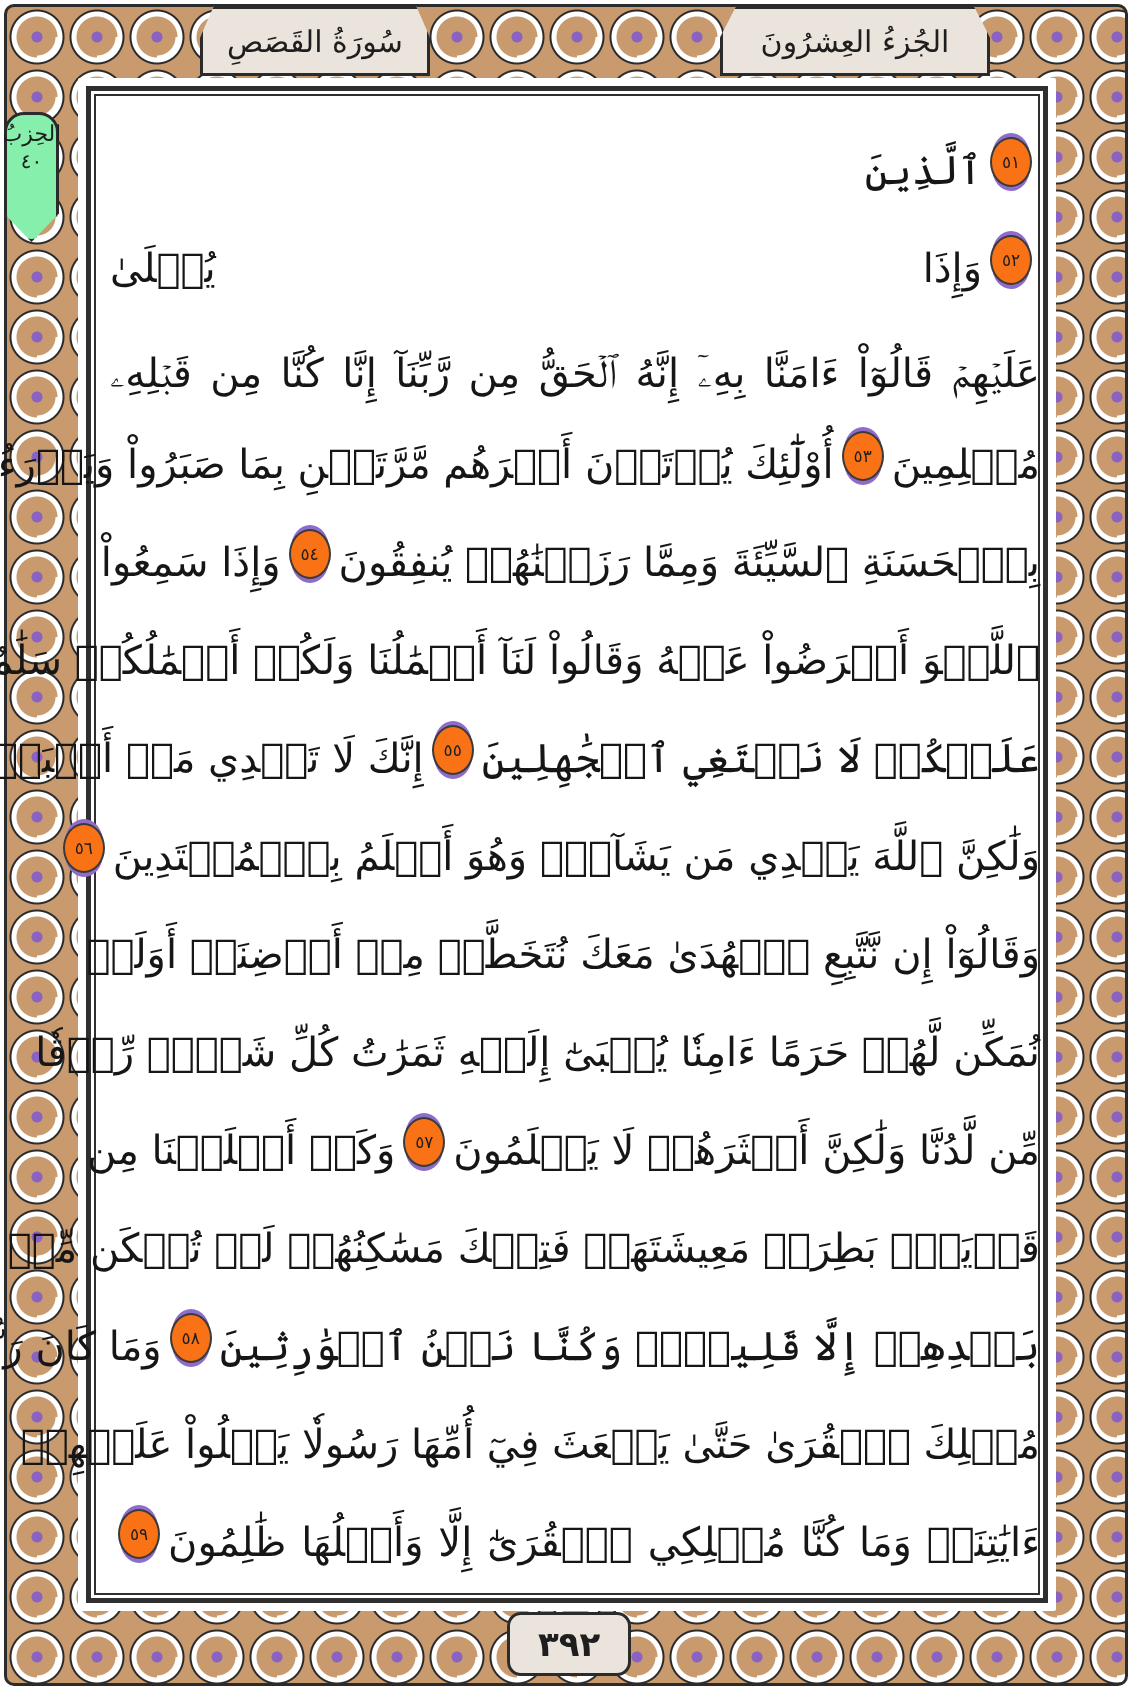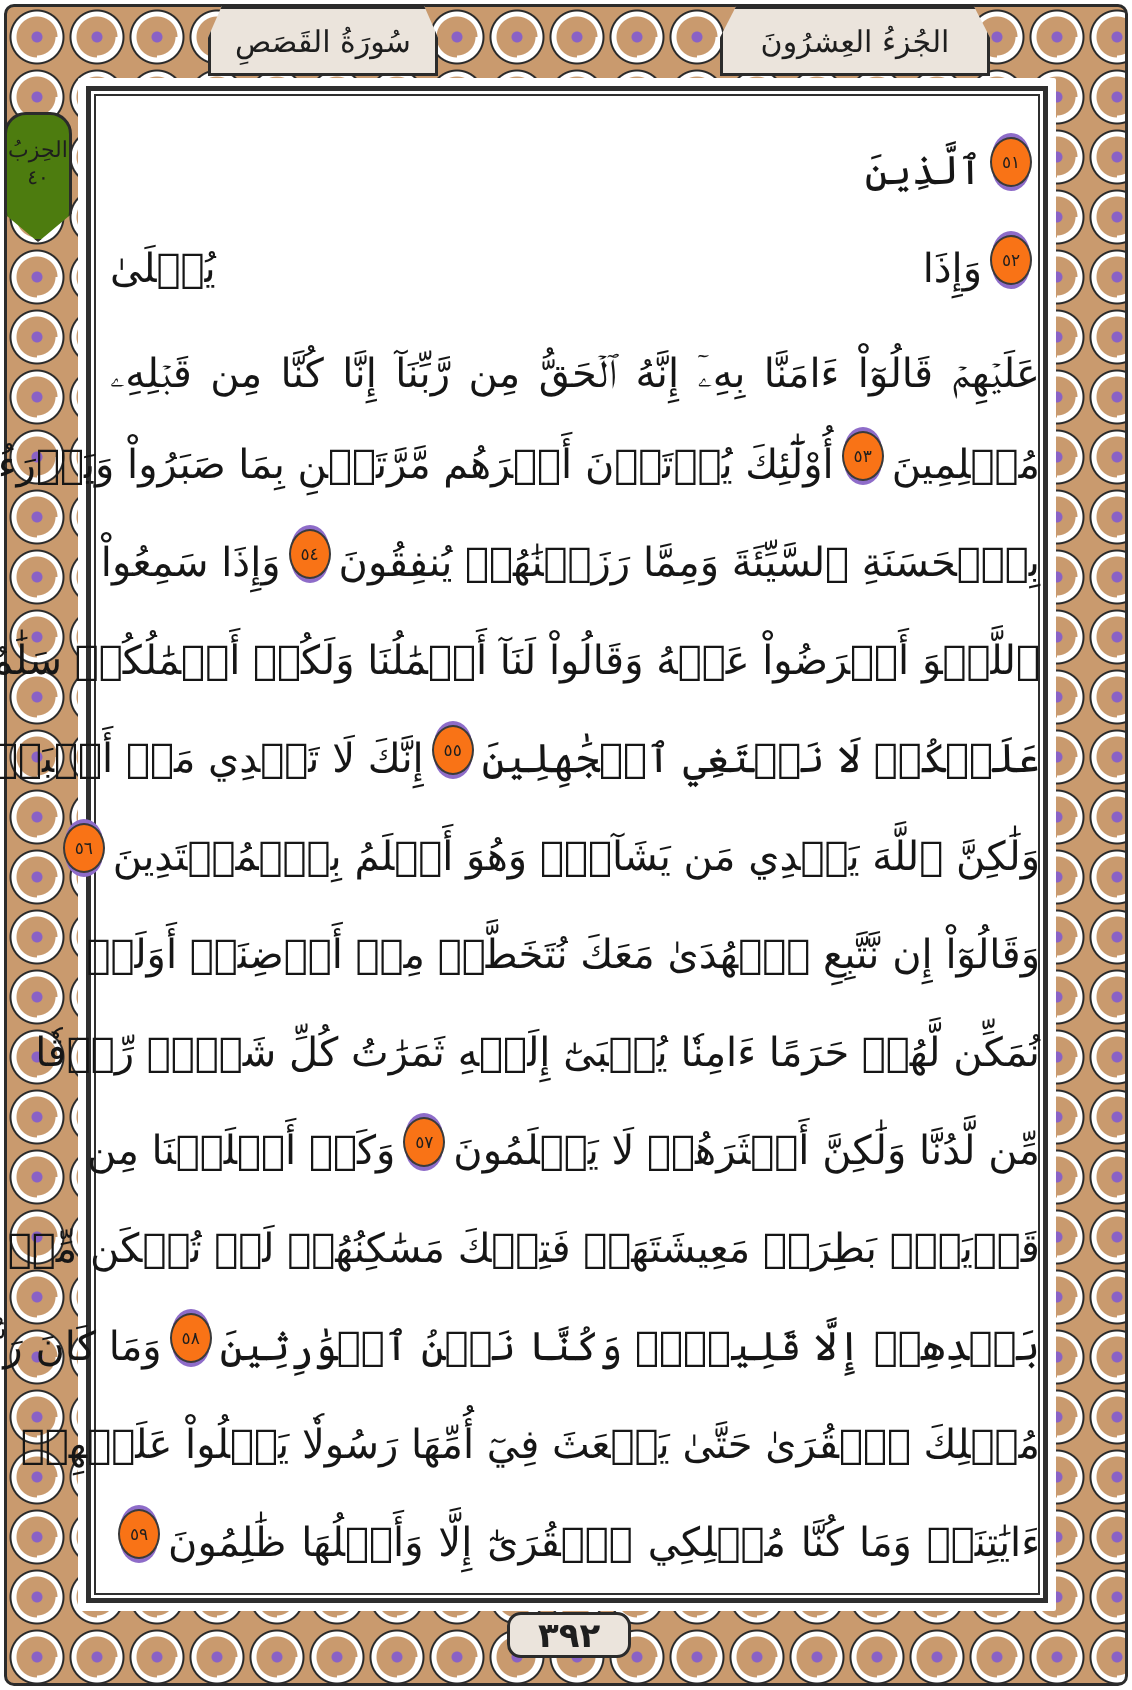--- a/index.html
+++ b/index.html
@@ -41,44 +41,44 @@
     position: absolute; top: 6px; height: 70px;
     background: #ebe4dc;
     border: 3px solid #2b2b2b;
     box-sizing: border-box;
     clip-path: polygon(6% 0, 94% 0, 100% 45%, 100% 100%, 0 100%, 0 45%);
     display: flex; align-items: center; justify-content: center;
     font-family: "DejaVu Serif", serif;
     font-size: 30px; color: #1e1e1e;
     direction: rtl;
   }
-  .plaque-surah { left: 208px; width: 230px; }
+  .plaque-surah { left: 200px; width: 230px; }
   .plaque-juz { left: 720px; width: 270px; }
 
   .page-num-plaque {
-    position: absolute; left: 507px; top: 1612px; width: 124px; height: 46px;
+    position: absolute; left: 507px; top: 1612px; width: 124px; height: 64px;
     background: #ebe4dc;
     border: 3px solid #2b2b2b;
     box-sizing: border-box;
     border-radius: 14px;
     display: flex; align-items: center; justify-content: center;
     font-family: "DejaVu Sans", sans-serif;
     font-size: 34px; font-weight: bold; color: #1e1e1e;
     direction: rtl;
   }
 
   .hizb-marker {
-    position: absolute; left: 4px; top: 112px; width: 68px; height: 130px;
-    background: #4d7c0f;
+    position: absolute; left: 4px; top: 112px; width: 55px; height: 130px;
+    background: #86efac;
     border: 3px solid #2b2b2b;
     box-sizing: border-box;
     border-radius: 22px 22px 30px 30px;
     clip-path: polygon(0 0, 100% 0, 100% 78%, 50% 100%, 0 78%);
     display: flex; flex-direction: column; align-items: center; justify-content: flex-start;
-    padding-top: 22px;
+    padding-top: 6px;
     font-family: "DejaVu Serif", serif; color: #1e1e1e;
     direction: rtl;
   }
   .hizb-label { font-size: 22px; line-height: 1.2; }
   .hizb-number { font-size: 20px; line-height: 1.2; margin-top: 2px; }
 
   
   .text-area {
     position: absolute; left: 110px; top: 118px; width: 930px; height: 1480px;
     direction: rtl;

